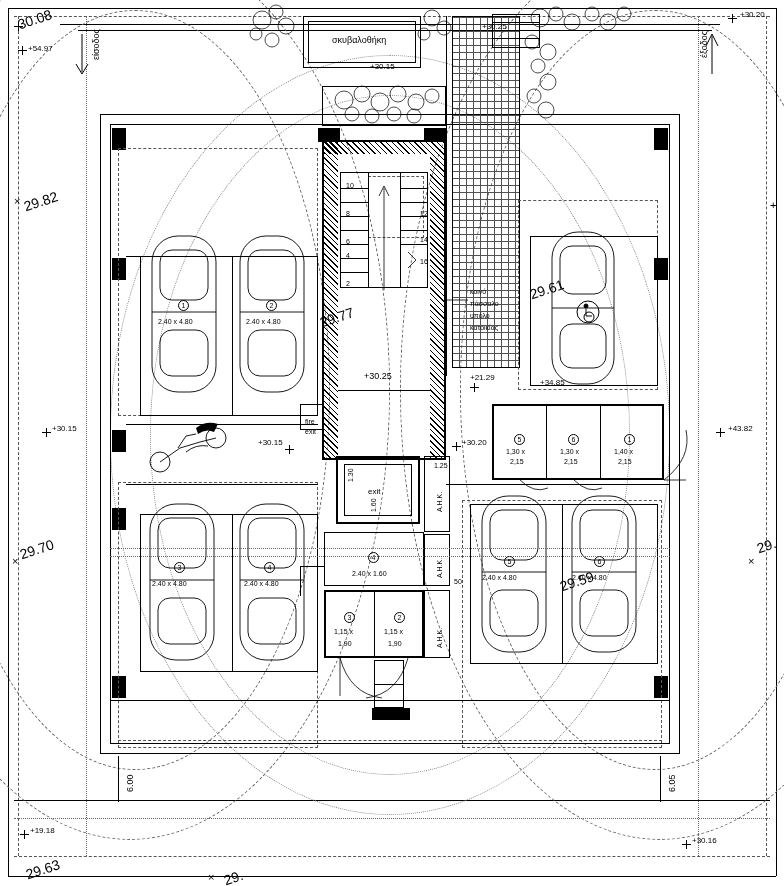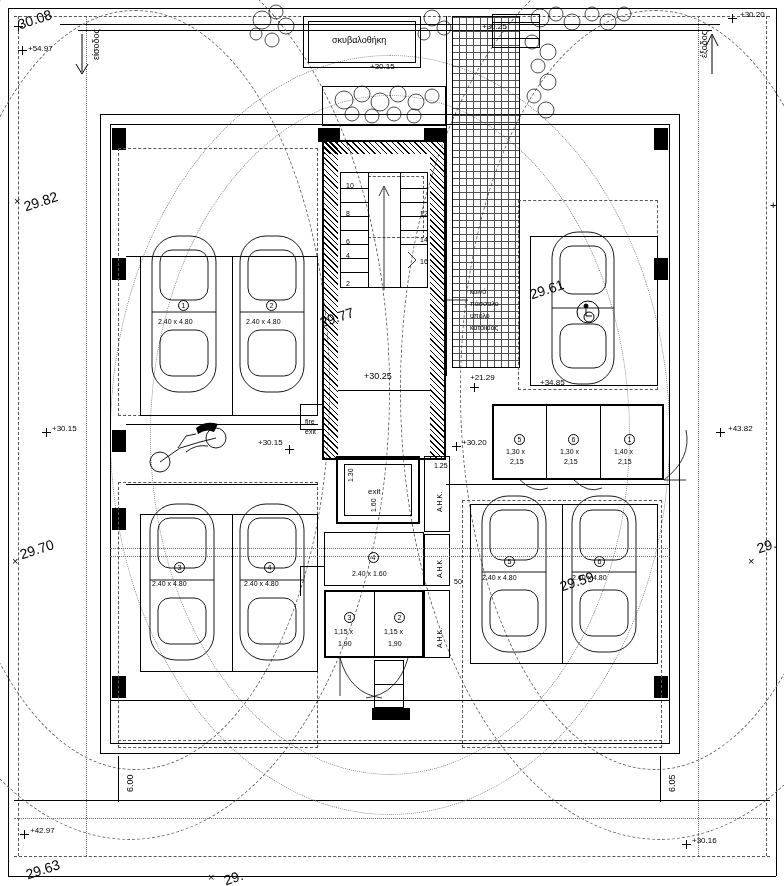--- a/index.html
+++ b/index.html
@@ -376,21 +376,21 @@
   <div class="levmark" style="left:14px;top:22px;"></div>
   <div class="lev" style="left:28px;top:44px;">+54.97</div>
   <div class="levmark" style="left:18px;top:46px;"></div>
   <div class="levmark" style="left:728px;top:14px;"></div>
   <div class="lev" style="left:740px;top:10px;">+30.20</div>
   <div class="levmark" style="left:42px;top:428px;"></div>
   <div class="lev" style="left:52px;top:424px;">+30.15</div>
   <div class="levmark" style="left:716px;top:428px;"></div>
   <div class="lev" style="left:728px;top:424px;">+43.82</div>
   <div class="levmark" style="left:20px;top:830px;"></div>
-  <div class="lev" style="left:30px;top:826px;">+42.97</div>
+  <div class="lev" style="left:30px;top:826px;">+19.18</div>
   <div class="levmark" style="left:682px;top:840px;"></div>
   <div class="lev" style="left:692px;top:836px;">+30.16</div>
   <div class="levmark" style="left:452px;top:442px;"></div>
   <div class="lev" style="left:462px;top:438px;">+30.20</div>
 
   <div class="txt txt11" style="left:770px;top:200px;">+</div>
   <div class="txt txt11" style="left:12px;top:556px;">×</div>
   <div class="txt txt11" style="left:748px;top:556px;">×</div>
   <div class="txt txt11" style="left:208px;top:872px;">×</div>
   <div class="txt txt11" style="left:14px;top:196px;">×</div>

